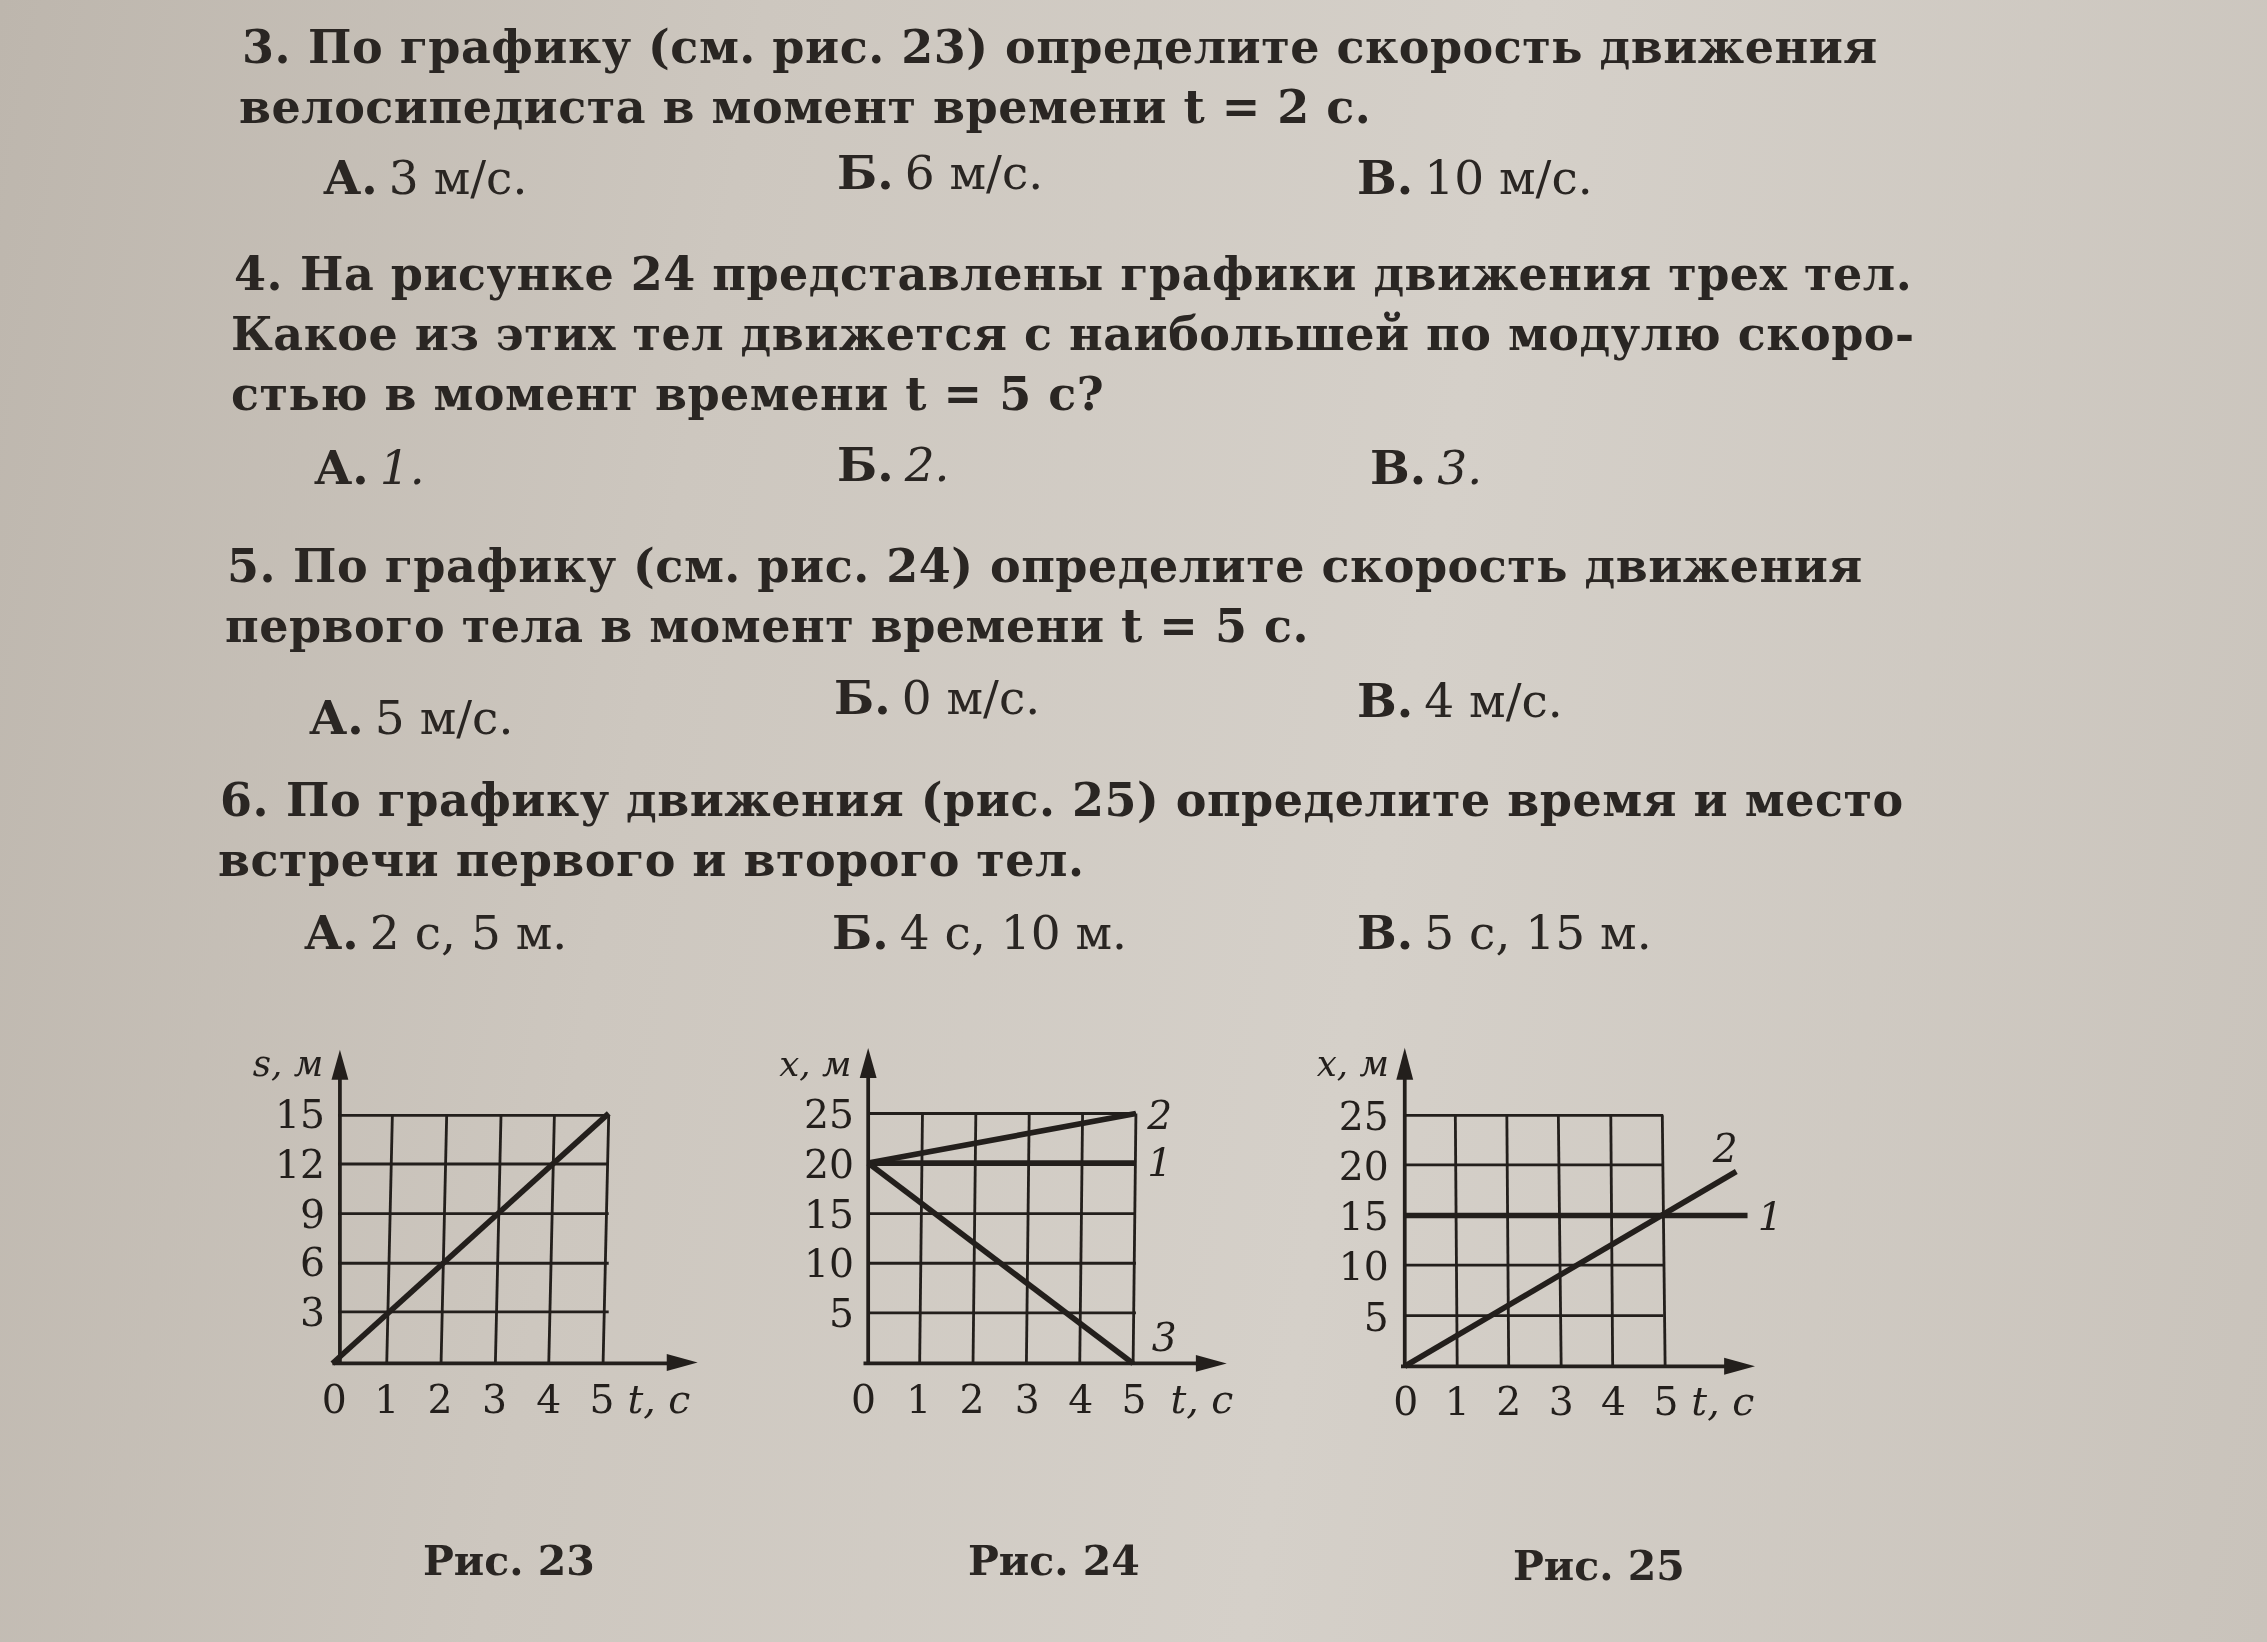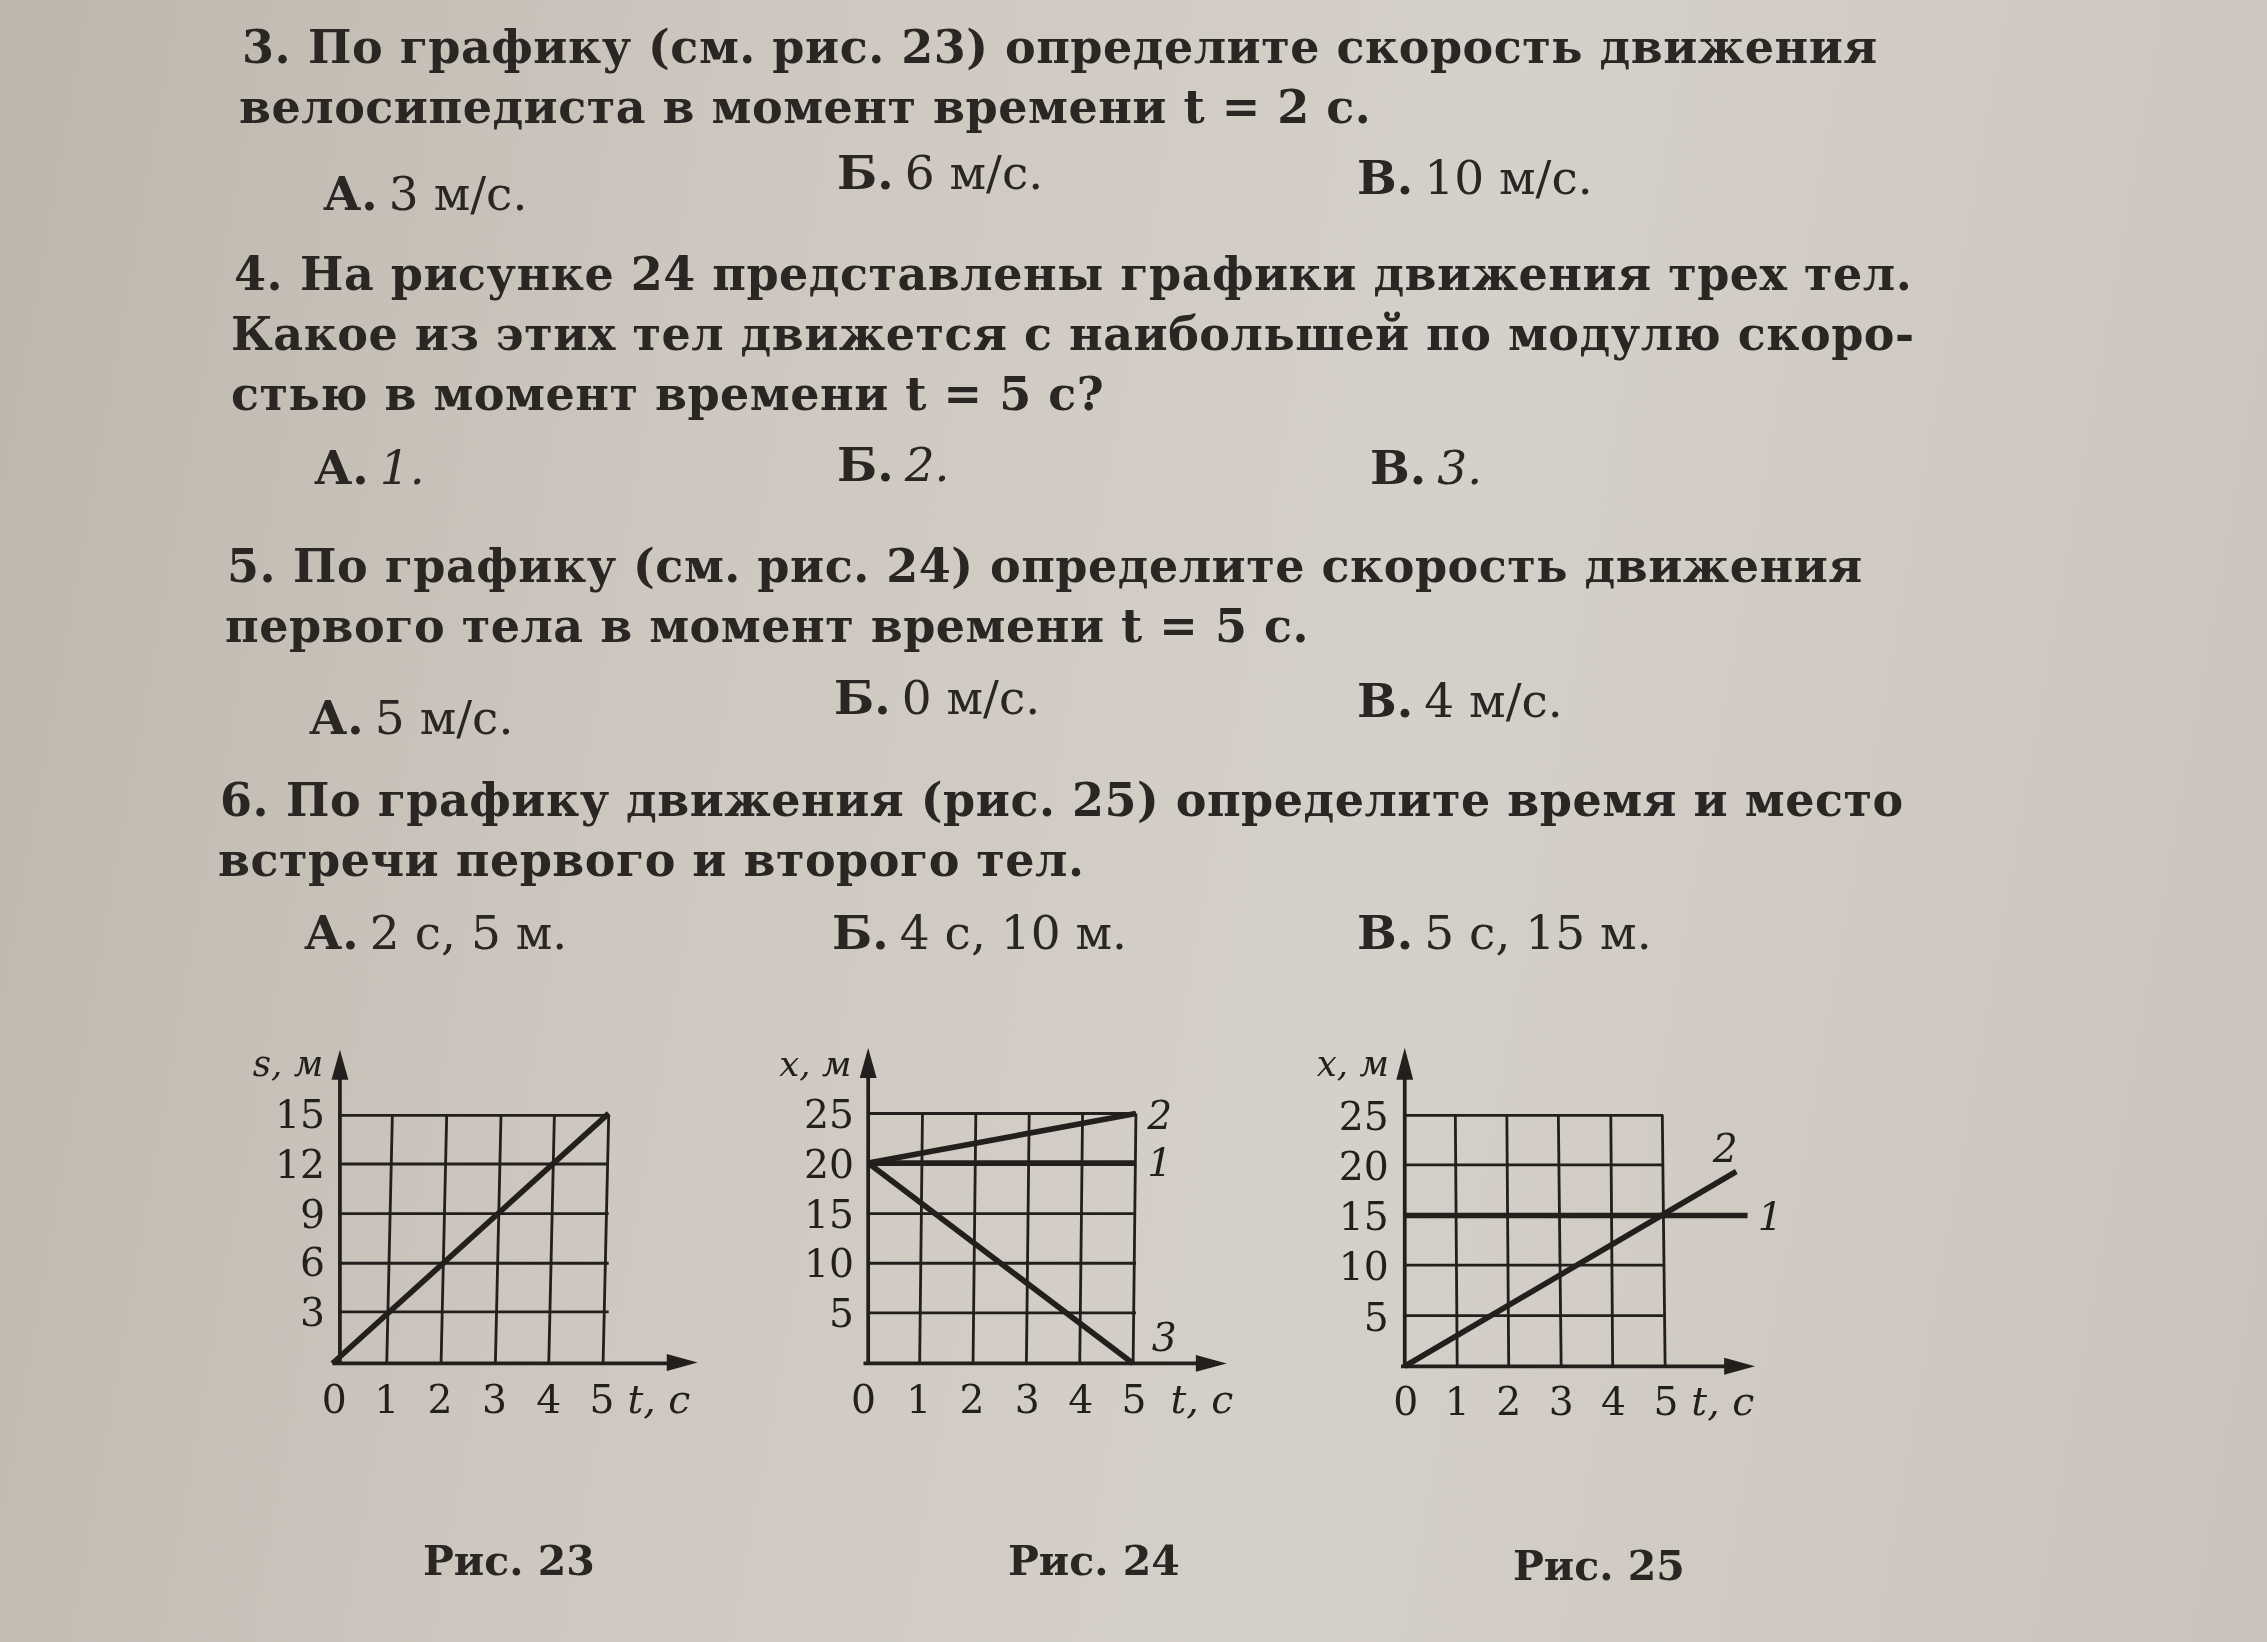--- a/index.html
+++ b/index.html
@@ -35,21 +35,21 @@
   svg text { font-family: "DejaVu Serif", "Liberation Serif", serif; fill: #231f1c; }
 </style>
 </head>
 <body>
 
 <div class="q">
   <div class="q-text" style="left:242px; top:17px;">
     <span class="num">3.</span><span>По графику (см. рис. 23) определите скорость движения</span>
   </div>
   <div class="q-text" style="left:239px; top:77px;">велосипедиста в момент времени t = 2 с.</div>
-  <div class="opt" style="left:323px; top:150px;margin-top:16px;"><span class="letter">А.</span><span class="val">3 м/с.</span></div>
+  <div class="opt" style="left:323px; top:150px;"><span class="letter">А.</span><span class="val">3 м/с.</span></div>
   <div class="opt" style="left:837px; top:145px;"><span class="letter">Б.</span><span class="val">6 м/с.</span></div>
   <div class="opt" style="left:1357px; top:150px;"><span class="letter">В.</span><span class="val">10 м/с.</span></div>
 </div>
 
 <div class="q">
   <div class="q-text" style="left:234px; top:244px;">
     <span class="num">4.</span><span>На рисунке 24 представлены графики движения трех тел.</span>
   </div>
   <div class="q-text" style="left:231px; top:304px;">Какое из этих тел движется с наибольшей по модулю скоро-</div>
   <div class="q-text" style="left:231px; top:364px;">стью в момент времени t = 5 с?</div>
@@ -155,21 +155,21 @@
     <g font-size="42" text-anchor="middle">
       <text x="102" y="408">0</text>
         <text x="161" y="408">1</text>
         <text x="218" y="408">2</text>
         <text x="277" y="408">3</text>
         <text x="334" y="408">4</text>
         <text x="391" y="408">5</text>
     </g>
     <text x="430" y="408" font-size="42" font-style="italic">t, с</text>
   </svg>
-  <div class="caption" style="left:200px; top:506px;margin-left:40px;">Рис. 24</div>
+  <div class="caption" style="left:200px; top:506px;">Рис. 24</div>
 </div>
 
 <div class="fig" style="left:1312px; top:1031px;">
   <svg width="562" height="487" viewBox="0 0 600 520">
     <g stroke="#231f1c" stroke-width="3" fill="none">
       <line x1="100" y1="90" x2="375" y2="90"></line>
       <line x1="100" y1="143" x2="375" y2="143"></line>
       <line x1="100" y1="197" x2="375" y2="197"></line>
       <line x1="100" y1="250" x2="375" y2="250"></line>
       <line x1="100" y1="304" x2="375" y2="304"></line>

